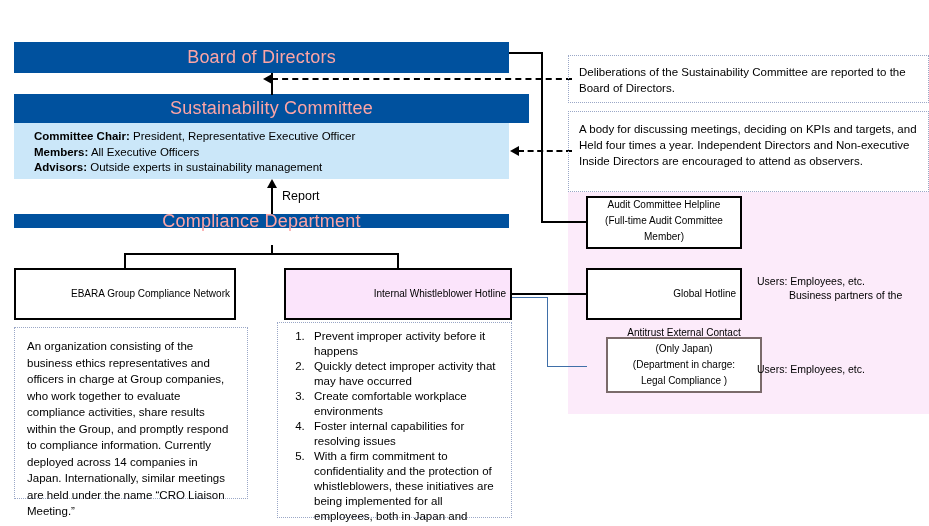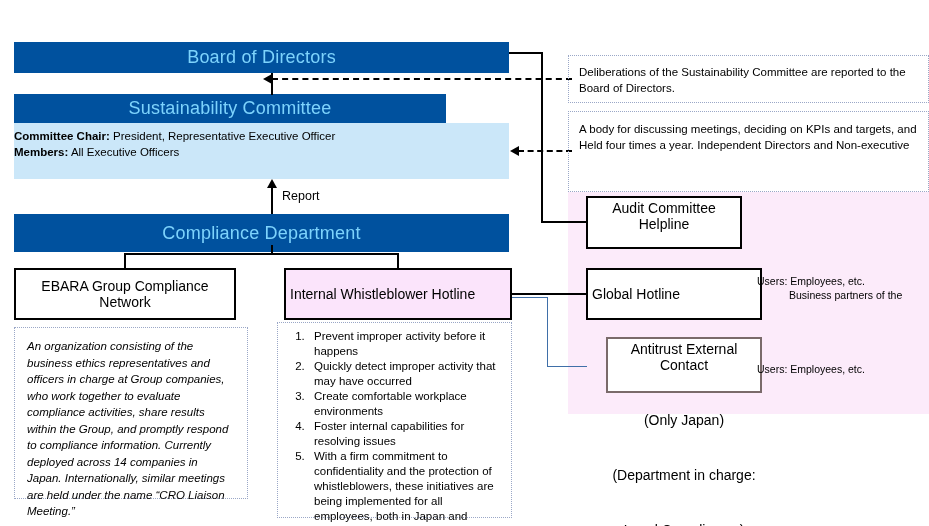--- a/index.html
+++ b/index.html
@@ -19,49 +19,48 @@
   .abs { position: absolute; }
 
   
   .pink-band {
     background: #fcebfa;
   }
 
   
   .blue-bar {
     background: #00519e;
-    color: #7dd3fc;
+    color: #fca5a5;
     display: flex;
     align-items: center;
     justify-content: center;
     font-size: 18px;
     letter-spacing: 0.2px;
   }
 
   
   .lightblue-panel {
     background: #cbe7f9;
-    padding: 6px 10px 4px 0;
+    padding: 6px 10px 4px 20px;
     font-size: 11.5px;
     line-height: 15.5px;
   }
   .lightblue-panel b { font-weight: bold; }
 
   
   .box {
     border: 2px solid #000000;
     background: #ffffff;
     display: flex;
     align-items: center;
-    justify-content: flex-start;
+    justify-content: flex-end;
     text-align: center;
-    font-size: 14px;
+    font-size: 10px;
     line-height: 16px;
     padding: 2px 4px;
-    gap: 39px;
   }
   .box.pinkfill { background: #fbe4fb; }
   .box.graystroke { border: 2px solid #7a6a6a; }
 
   
   .dotted {
     border: 1px dotted #9aa7c7;
     font-size: 11.5px;
     line-height: 16px;
     padding: 8px 10px;
@@ -118,52 +117,55 @@
 <body>
 
 <div id="canvas">
 
   <div class="abs pink-band" style="left:568px; top:192px; width:361px; height:222px;"></div>
 
   <div class="abs blue-bar" style="left:14px; top:42px; width:495px; height:31px;">
     <span>Board of Directors</span>
   </div>
 
-  <div class="abs blue-bar" style="left:14px; top:94px; width:432px; height:29px;">
+  <div class="abs blue-bar" style="left:14px; top:94px; width:515px; height:29px;">
     <span>Sustainability Committee</span>
   </div>
 
   <div class="abs lightblue-panel" style="left:14px; top:123px; width:495px; height:56px;">
     <div>
       <b>Committee Chair:</b><span> President, Representative Executive Officer</span>
     </div>
     <div>
       <b>Members:</b><span> All Executive Officers</span>
     </div>
-  </div>
-
-  <div class="abs blue-bar" style="left:14px; top:214px; width:495px; height:38px;">
+    <div>
+      <b>Advisors:</b><span> Outside experts in sustainability management</span>
+    </div>
+  </div>
+
+  <div class="abs blue-bar" style="left:14px; top:214px; width:495px; height:14px;">
     <span>Compliance Department</span>
   </div>
 
   <div class="abs box" style="left:14px; top:268px; width:222px; height:52px;">
     <span>EBARA Group Compliance Network</span>
   </div>
 
   <div class="abs box pinkfill" style="left:284px; top:268px; width:228px; height:52px;">
     <span>Internal Whistleblower Hotline</span>
   </div>
 
   <div class="abs box" style="left:586px; top:196px; width:156px; height:53px; flex-direction:column;">
     <span>Audit Committee Helpline</span>
     <span>(Full-time Audit Committee</span>
     <span>Member)</span>
   </div>
 
-  <div class="abs box" style="left:586px; top:268px; width:176px; height:52px;">
+  <div class="abs box" style="left:586px; top:268px; width:156px; height:52px;">
     <span>Global Hotline</span>
   </div>
 
   <div class="abs box graystroke" style="left:586px; top:337px; width:156px; height:56px; flex-direction:column;margin-left:20px;">
     <span>Antitrust External Contact</span>
     <span>(Only Japan)</span>
     <span>(Department in charge:</span>
     <span>Legal Compliance )</span>
   </div>
 
@@ -193,23 +195,24 @@
   <div class="ln-v-blue" style="left:547px; top:297px; height:70px;"></div>
   <div class="ln-h-blue" style="left:547px; top:366px; width:40px;"></div>
 
   <div class="abs dotted" style="left:568px; top:55px; width:361px; height:48px;">
     <span>Deliberations of the Sustainability Committee are reported to the Board of Directors.</span>
   </div>
 
   <div class="abs dotted" style="left:568px; top:111px; width:361px; height:81px; padding-top:9px;">
     <div>A body for discussing meetings, deciding on KPIs and targets, and</div>
     <div>Held four times a year. Independent Directors and Non-executive</div>
-  </div>
-
-  <div class="abs dotted tight" style="left:14px; top:327px; width:234px; height:172px; line-height:16.5px;font-style:italic;">
+    <div>Inside Directors are encouraged to attend as observers.</div>
+  </div>
+
+  <div class="abs dotted tight" style="left:14px; top:327px; width:234px; height:172px; line-height:16.5px;">
     <span>An organization consisting of the business ethics representatives and officers in charge at Group companies, who work together to evaluate compliance activities, share results within the Group, and promptly respond to compliance information. Currently deployed across 14 companies in Japan. Internationally, similar meetings are held under the name “CRO Liaison Meeting.”</span>
   </div>
 
   <div class="abs dotted" style="left:277px; top:322px; width:235px; height:196px; padding:6px 8px 6px 4px;">
     <ol class="numlist">
       <li>Prevent improper activity before it happens</li>
       <li>Quickly detect improper activity that may have occurred</li>
       <li>Create comfortable workplace environments</li>
       <li>Foster internal capabilities for resolving issues</li>
       <li>With a firm commitment to confidentiality and the protection of whistleblowers, these initiatives are being implemented for all employees, both in Japan and internationally</li>

